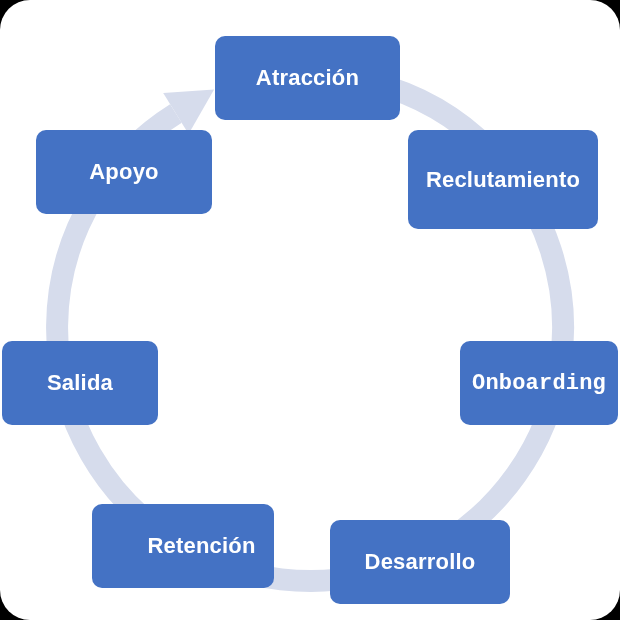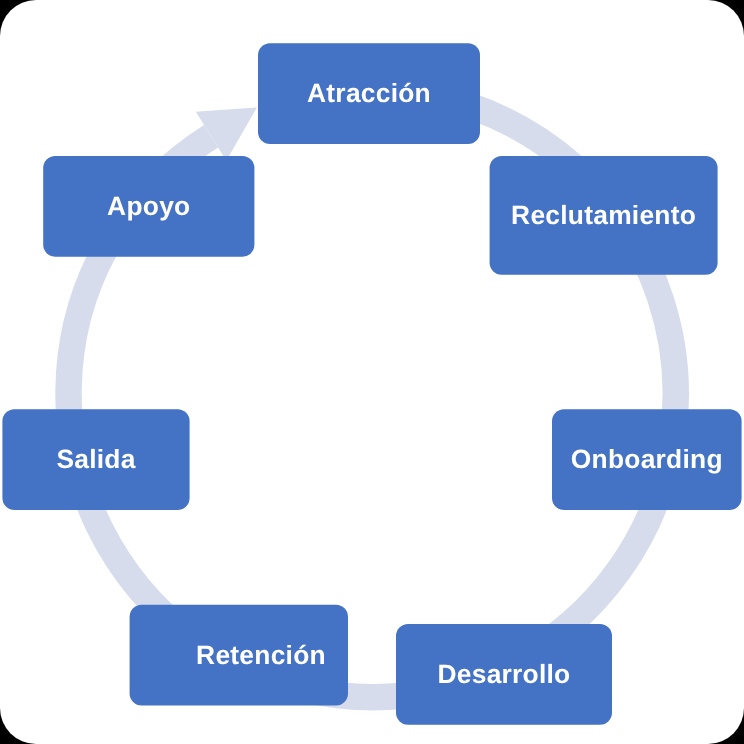--- a/index.html
+++ b/index.html
@@ -42,23 +42,23 @@
     font-size: 22px;
     font-weight: 600;
     letter-spacing: 0.2px;
     text-align: right;
     box-sizing: border-box;
     padding: 4px 8px;
   }
   
   .node-atraccion     { left: 215px; top: 36px;  width: 185px; height: 84px; }
   .node-reclutamiento { left: 408px; top: 130px; width: 190px; height: 99px; }
-  .node-onboarding    { left: 460px; top: 341px; width: 158px; height: 84px; }
+  .node-onboarding    { left: 460px; top: 341px; width: 158px; height: 84px; font-family: Liberation Mono, monospace; }
   .node-desarrollo    { left: 330px; top: 520px; width: 180px; height: 84px; }
-  .node-retencion     { left: 108px; top: 504px; width: 182px; height: 84px; padding-left: 45px; }
+  .node-retencion     { left: 92px; top: 504px; width: 182px; height: 84px; padding-left: 45px; }
   .node-salida        { left: 2px;   top: 341px; width: 156px; height: 84px; }
   .node-apoyo         { left: 36px;  top: 130px; width: 176px; height: 84px; }
 </style>
 </head>
 <body>
 
 <div class="canvas">
   <div class="card">
 
     <svg class="ring-svg" viewBox="0 0 620 620">

